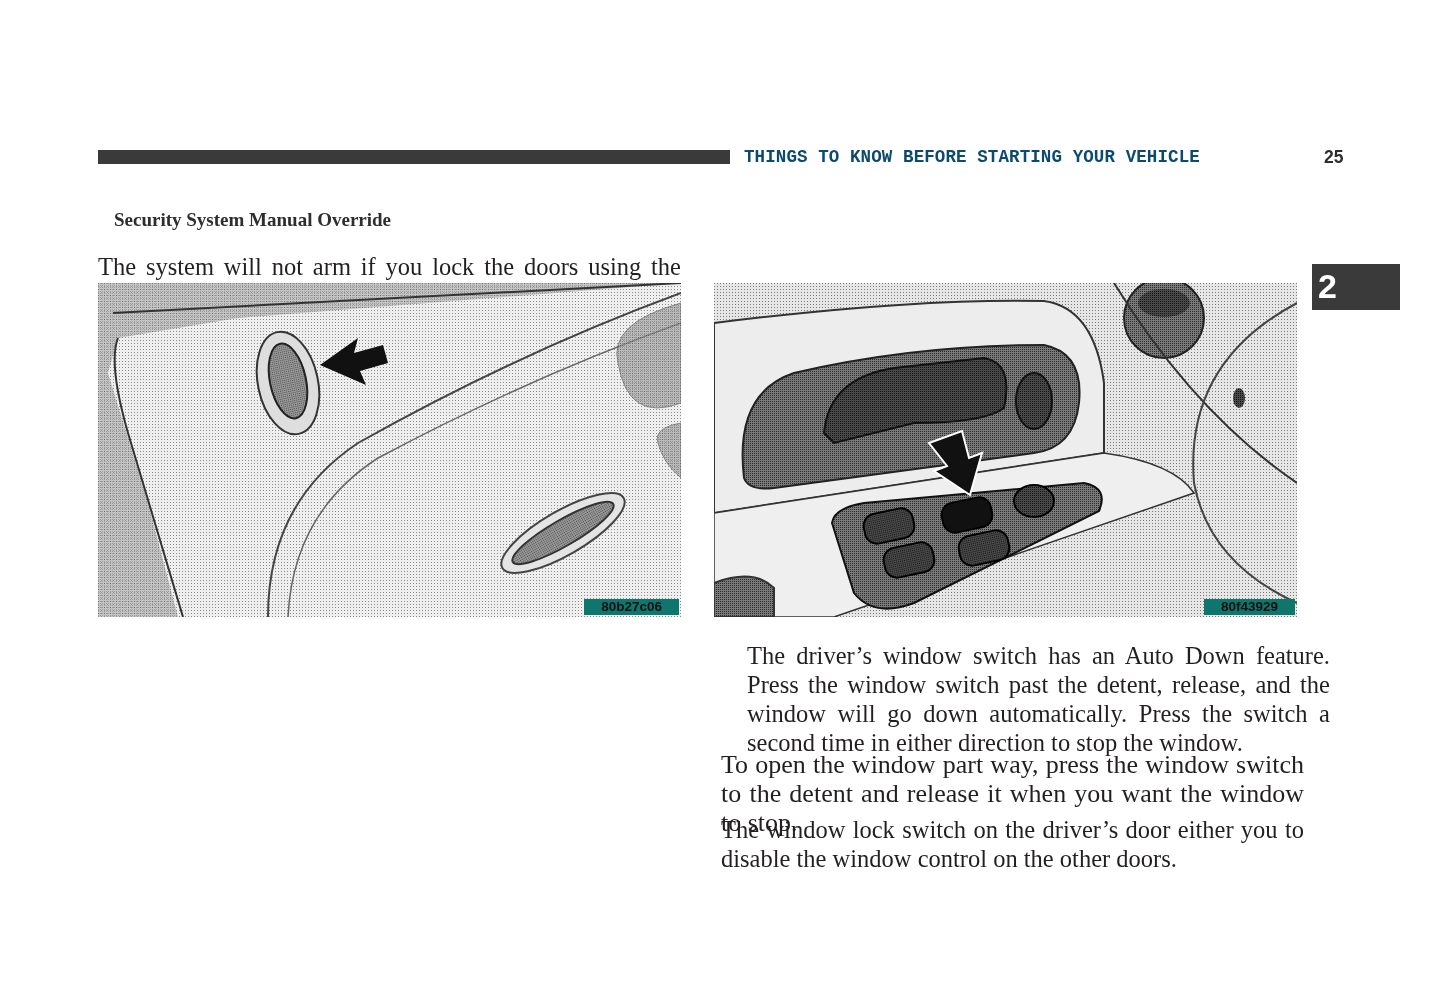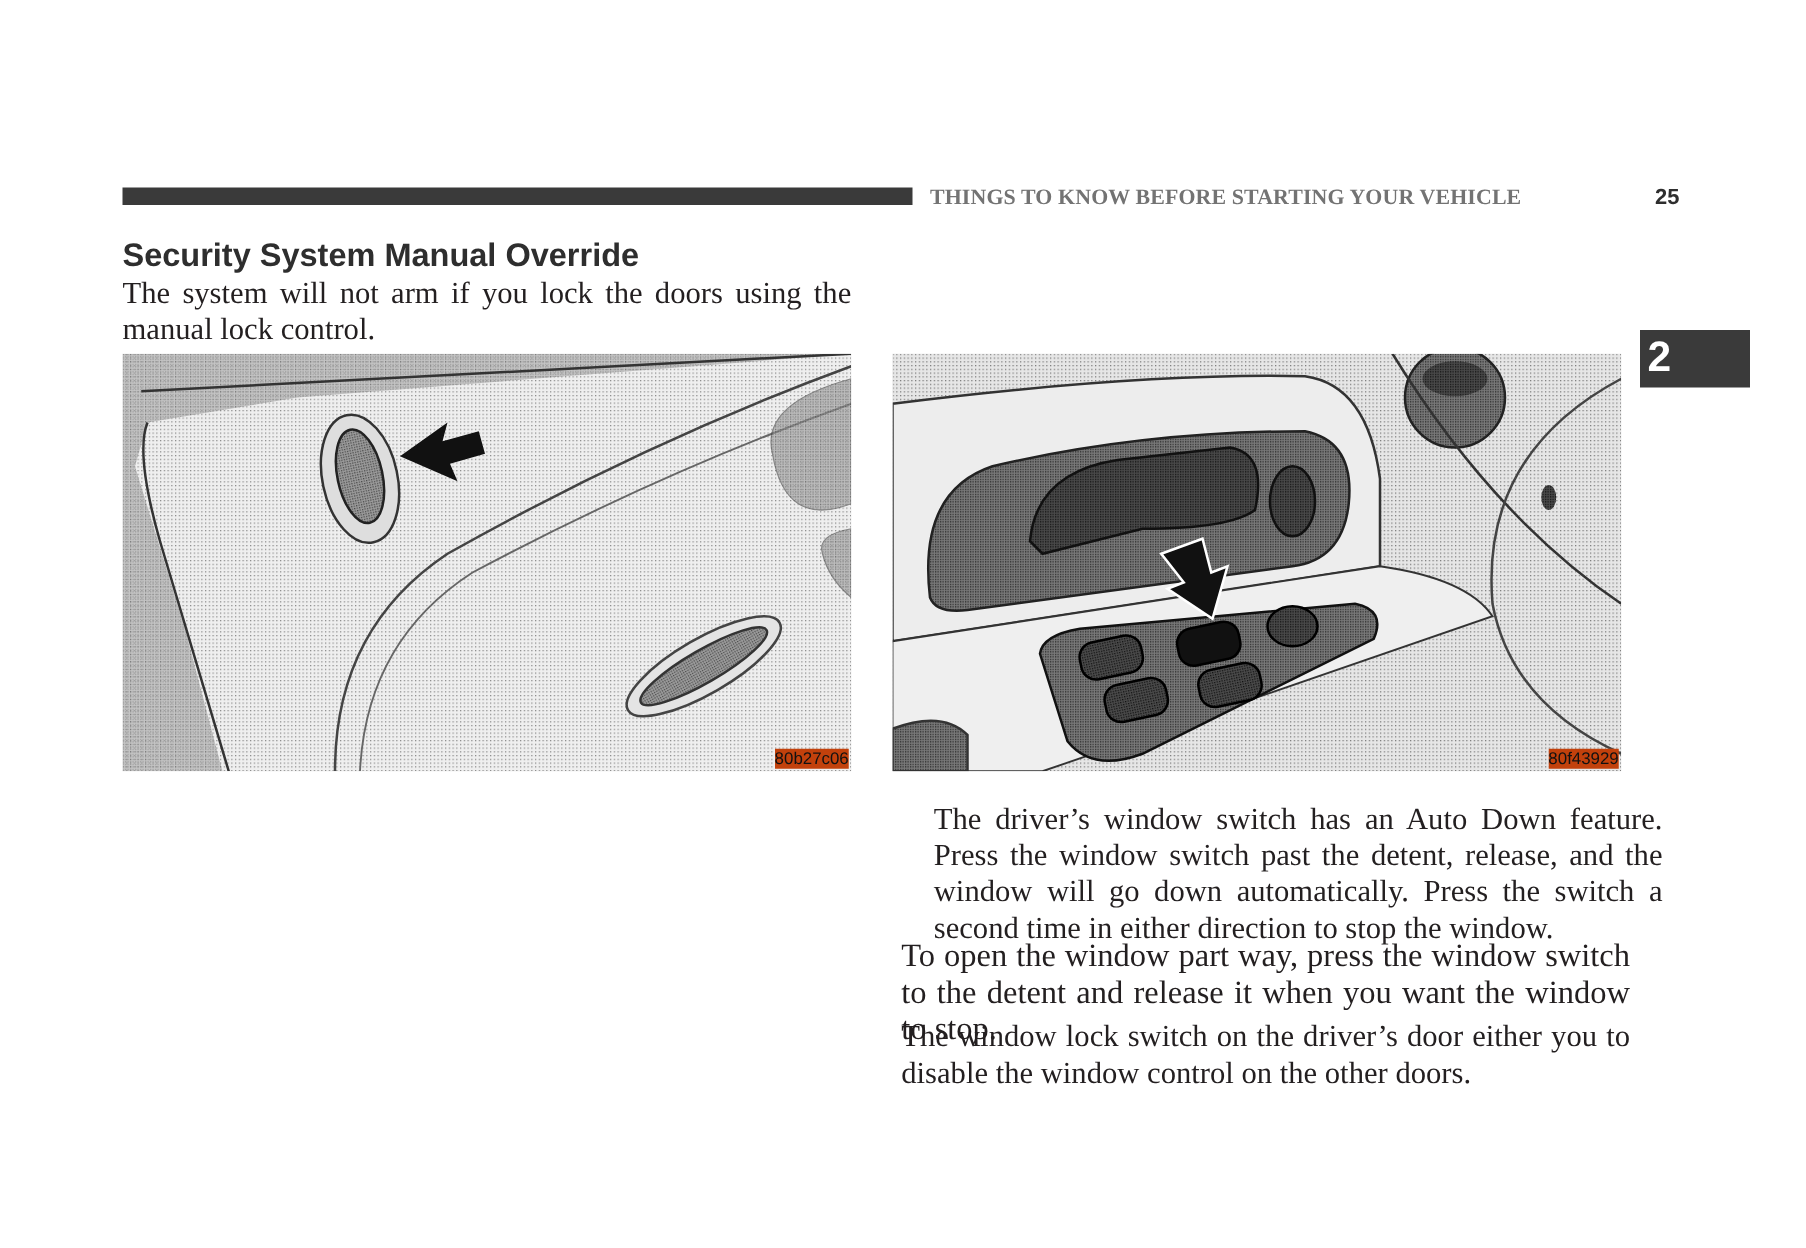--- a/index.html
+++ b/index.html
@@ -1,32 +1,32 @@
 <!DOCTYPE html>
 <html><head>
 <meta charset="utf-8">
 <style>
   html, body { margin: 0; padding: 0; background: #ffffff; }
   body { width: 1445px; height: 998px; position: relative; overflow: hidden; color: #231f20; }
   .header-bar { position: absolute; left: 98px; top: 150px; width: 632px; height: 14px; background: #3a3a3a; }
-  .running-head { position: absolute; left: 744px; top: 147px; font-family: Liberation Serif, serif; font-weight: bold; font-size: 17.5px; color: #737373; letter-spacing: 0.1px; white-space: nowrap; }
+  .running-head { position: absolute; left: 744px; top: 147px; font-family: Liberation Mono, monospace; font-weight: bold; font-size: 17.5px; color: #0c4a6e; letter-spacing: 0.1px; white-space: nowrap; }
   .page-number { position: absolute; left: 1280px; top: 147px; font-family: "Liberation Sans", sans-serif; font-weight: bold; font-size: 17.5px; color: #2e2e2e; margin-left: 44px; }
   .chapter-tab { position: absolute; left: 1312px; top: 264px; width: 88px; height: 46px; background: #3a3a3a; }
   .chapter-tab span { position: absolute; left: 6px; top: 3px; font-family: "Liberation Sans", sans-serif; font-weight: bold; font-size: 34px; color: #ffffff; }
   .col { position: absolute; width: 583px; }
   .col-left { left: 98px; top: 188px; }
   .col-right { left: 721px; top: 188px; }
-  .heading { font-family: Liberation Sans, sans-serif; font-weight: bold; font-size: 26px; color: #2e2e2e; line-height: 32px; margin: 0; }
+  .heading { font-family: Liberation Serif, serif; font-weight: bold; font-size: 19px; color: #2e2e2e; line-height: 32px; margin: 16px; }
   .body-text { font-family: "Liberation Serif", serif; font-size: 24.5px; line-height: 29px; text-align: justify; margin: 0; color: #231f20; }
   .body-text.last-line-left { text-align-last: left; }
   .figure { position: absolute; width: 583px; height: 334px; overflow: hidden; background: #e6e6e6; }
   .figure svg { display: block; }
   .fig-left { left: 98px; top: 283px; }
   .fig-right { left: 714px; top: 283px; }
-  .fig-code { position: absolute; right: 2px; bottom: 2px; background: #c2410c; font-family: "Liberation Sans", sans-serif; font-weight: normal; font-size: 13.5px; padding: 0 0; color: #111; line-height: 16px; }
+  .fig-code { position: absolute; right: 2px; bottom: 2px; background: #0f766e; font-family: "Liberation Sans", sans-serif; font-weight: bold; font-size: 13.5px; padding: 0 17px; color: #111; line-height: 16px; }
   .para-block { position: absolute; left: 721px; width: 583px; }
   .p1 { top: 641px; margin-left: 26px; }
   .p2 { top: 750px; }
   .p2 .body-text { font-size: 26px; }
   .p3 { top: 815px; }
 </style>
 </head>
 <body>
 
 <div class="header-bar"></div>

